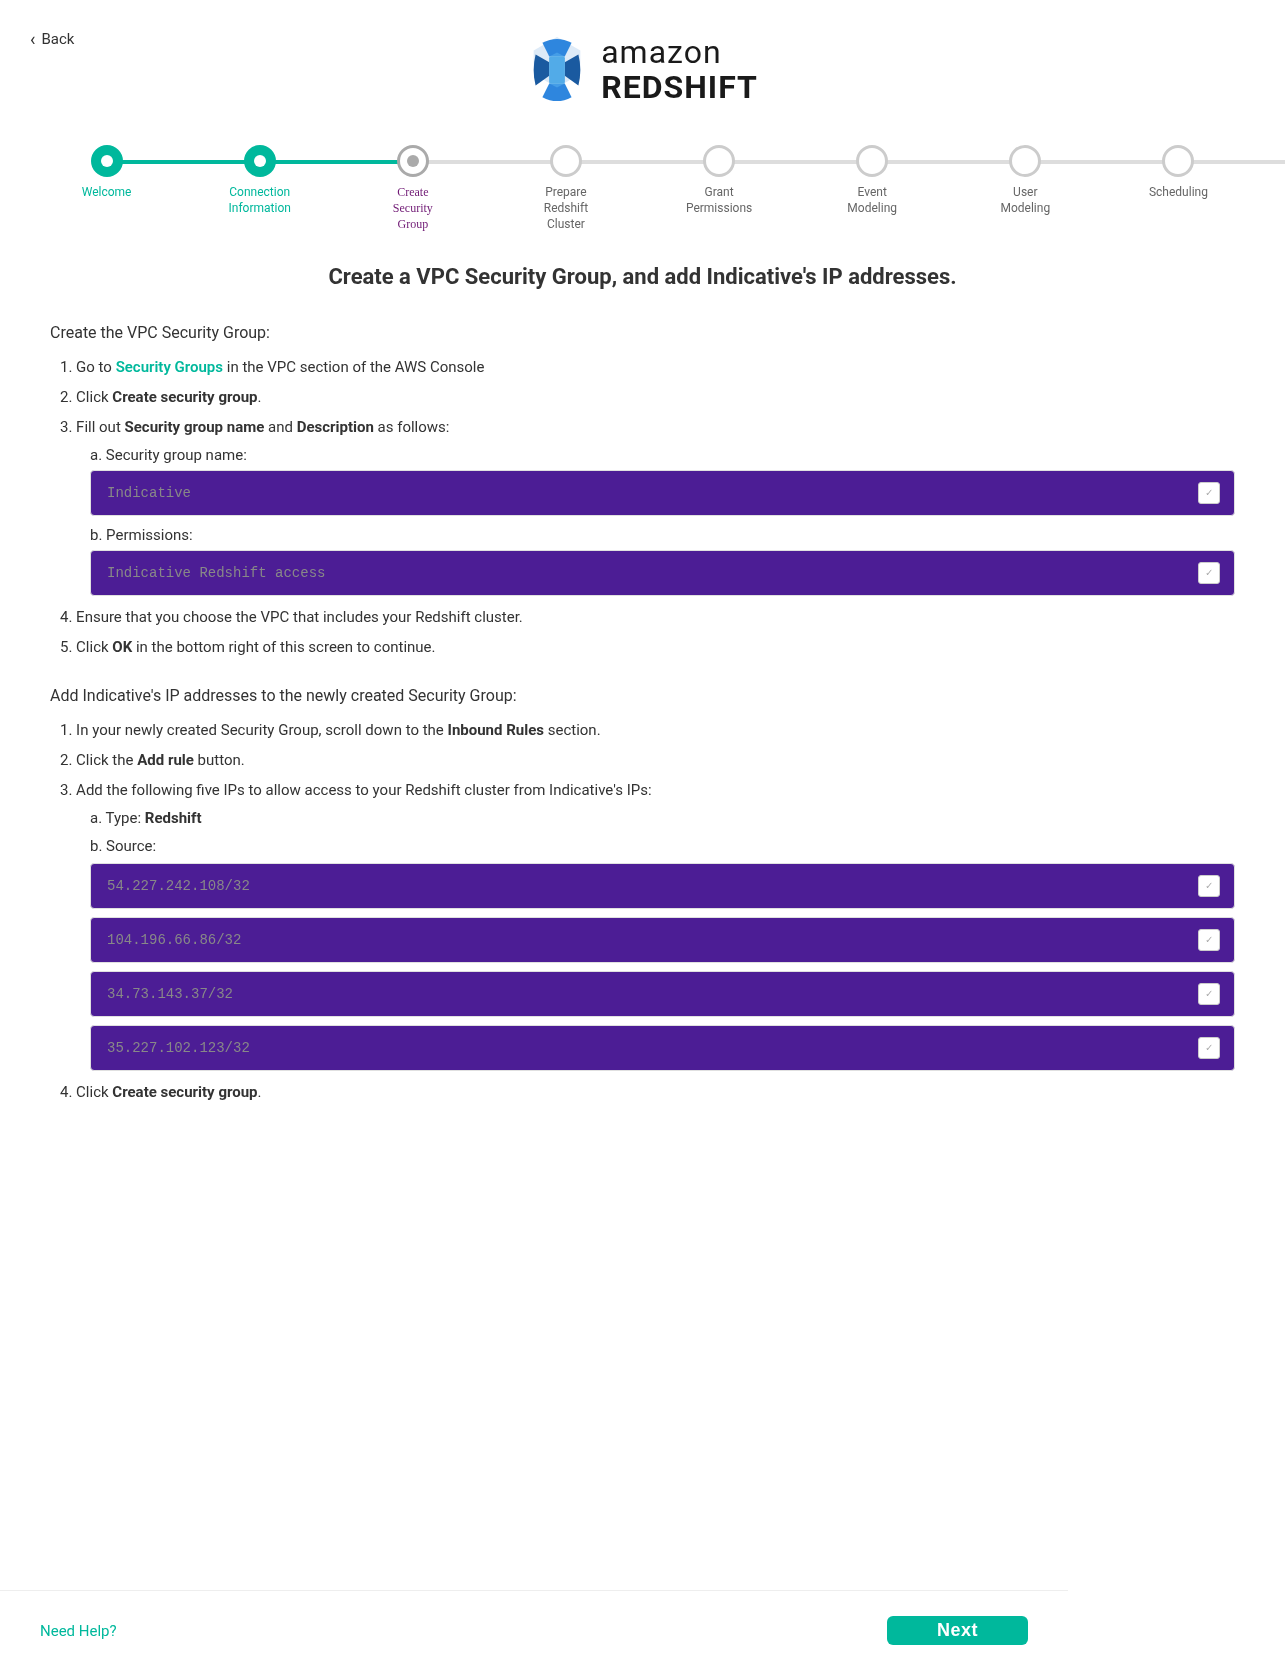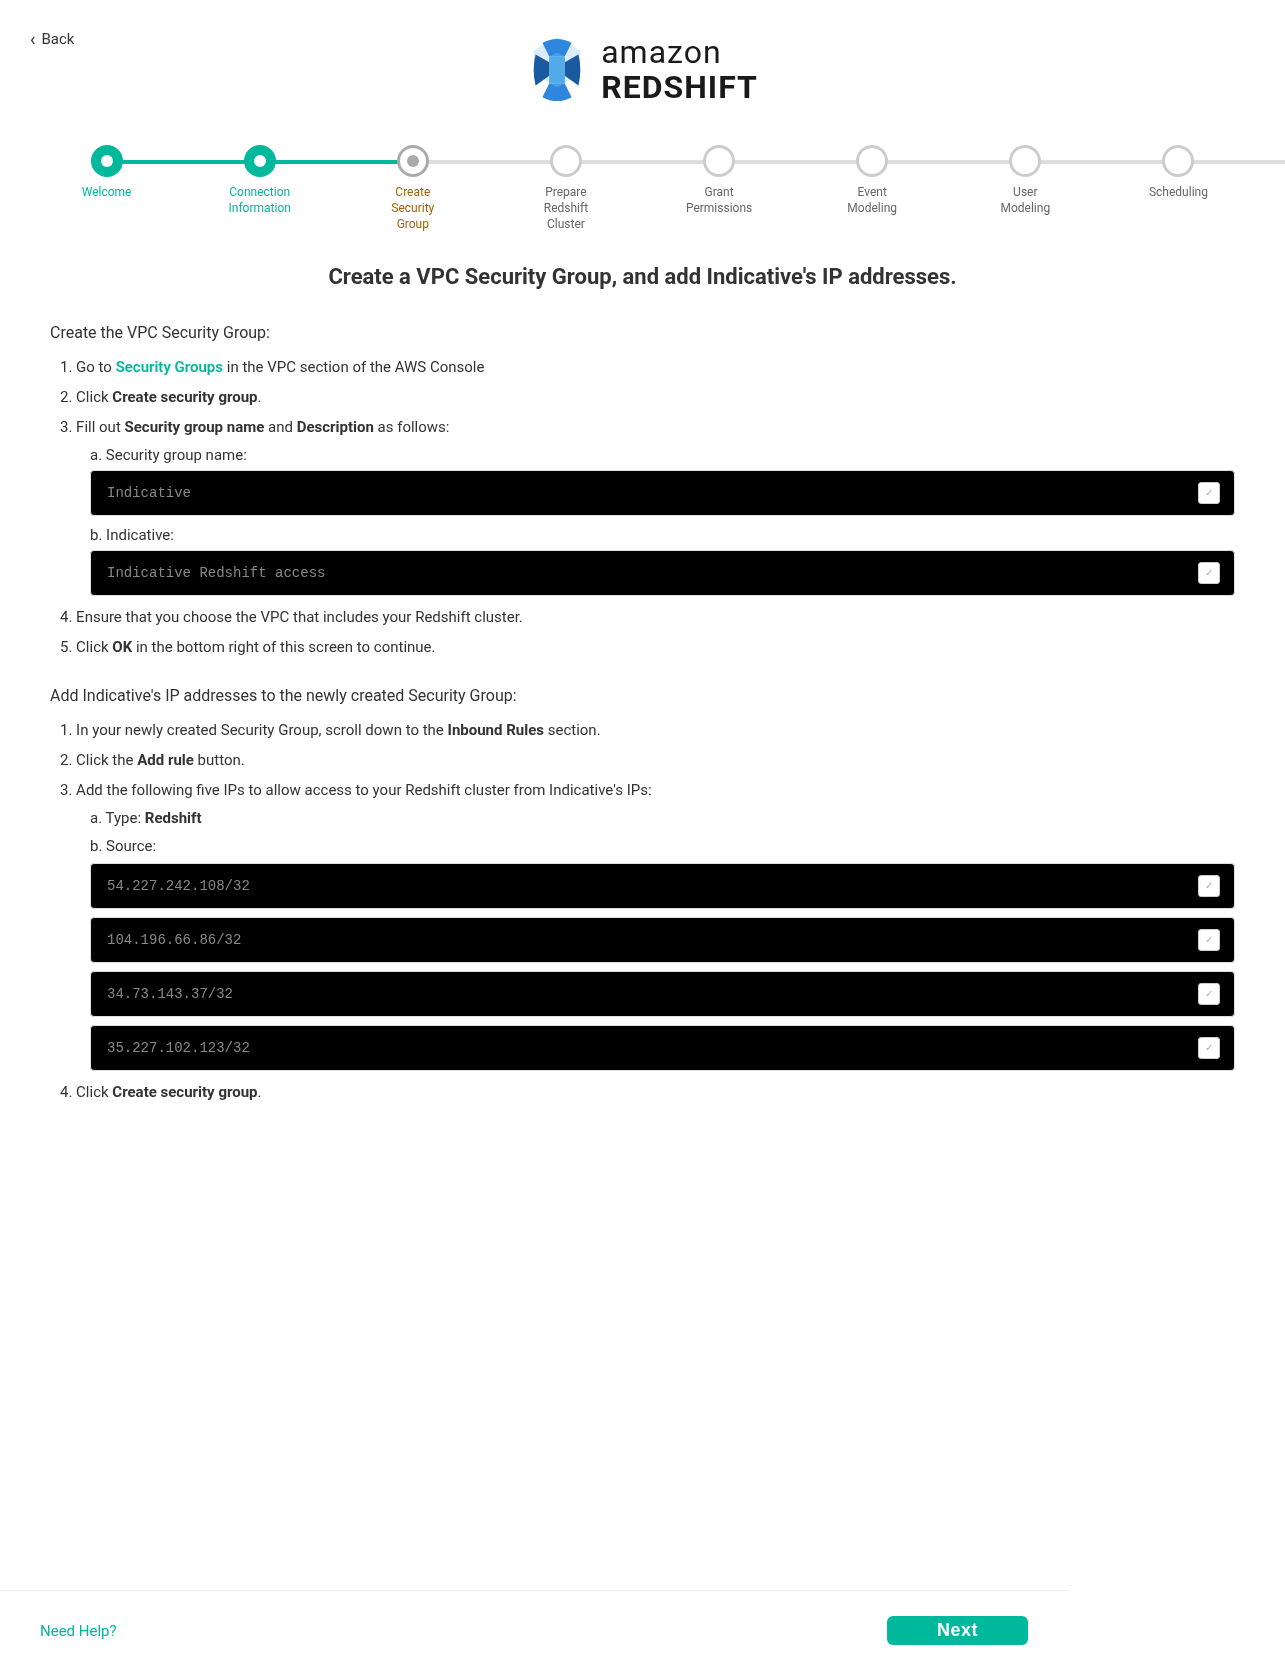--- a/index.html
+++ b/index.html
@@ -137,21 +137,22 @@
       font-size: 12px;
       text-align: center;
       color: #666;
       line-height: 1.3;
       max-width: 80px;
     }
     .step-label.completed-label {
       color: #00b89c;
     }
     .step-label.active-label {
-      color: #a16207;
+      color: #701a75;
+      font-family: Liberation Serif, serif;
     }
 
     
     .main-content {
       padding: 20px 50px 100px;
     }
     .page-title {
       text-align: center;
       font-size: 22px;
       font-weight: 700;
@@ -190,21 +191,21 @@
       list-style: none;
       padding-left: 30px;
       margin-top: 10px;
     }
     .sub-list li {
       font-size: 15px;
       color: #333;
       margin-bottom: 10px;
     }
     .copy-field {
-      background: #000000;
+      background: #4c1d95;
       border: 1px solid #e0e0e0;
       border-radius: 4px;
       padding: 14px 50px 14px 16px;
       font-family: 'Courier New', monospace;
       font-size: 14px;
       color: #888;
       margin-top: 6px;
       margin-bottom: 6px;
       position: relative;
       display: flex;
@@ -361,21 +362,21 @@
       <span>3. Fill out <span class="bold">Security group name</span> and <span class="bold">Description</span> as follows:</span>
       <ul class="sub-list">
         <li>
           <span>a. Security group name:</span>
           <div class="copy-field">
             <span>Indicative</span>
             <div class="copy-icon"></div>
           </div>
         </li>
         <li>
-          <span>b. Indicative:</span>
+          <span>b. Permissions:</span>
           <div class="copy-field">
             <span>Indicative Redshift access</span>
             <div class="copy-icon"></div>
           </div>
         </li>
       </ul>
     </li>
     <li>
       <span>4. <span>Ensure that you choose the VPC that includes your Redshift cluster.</span></span>
     </li>

